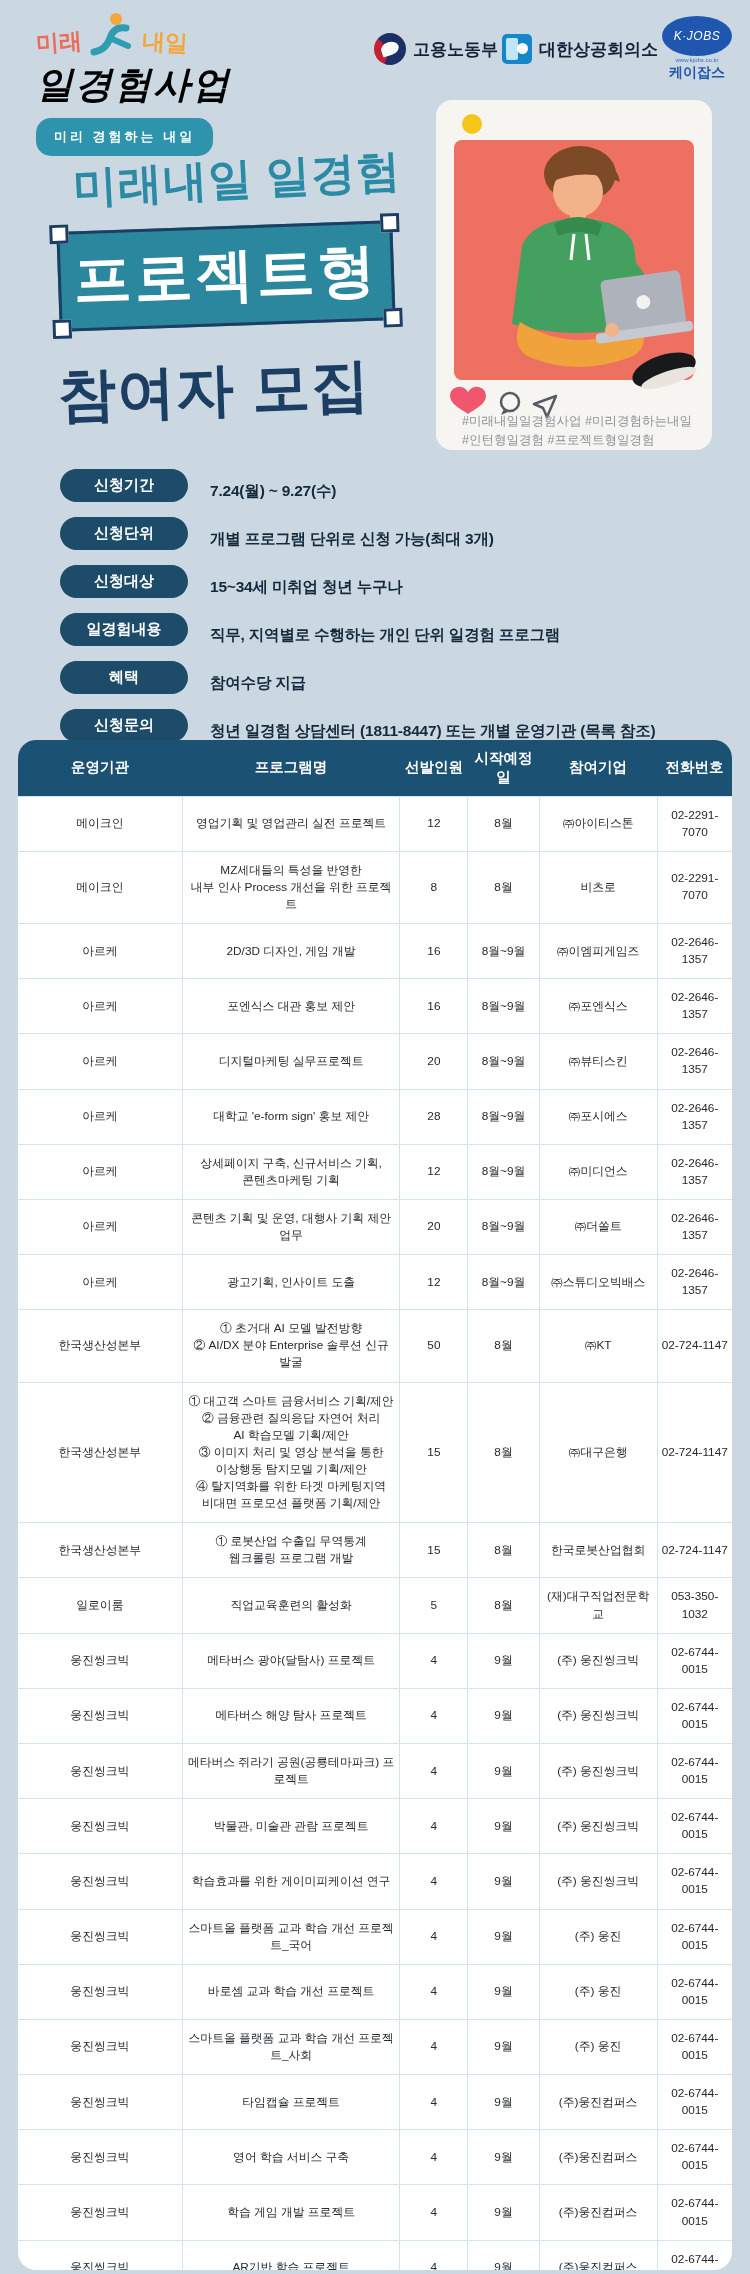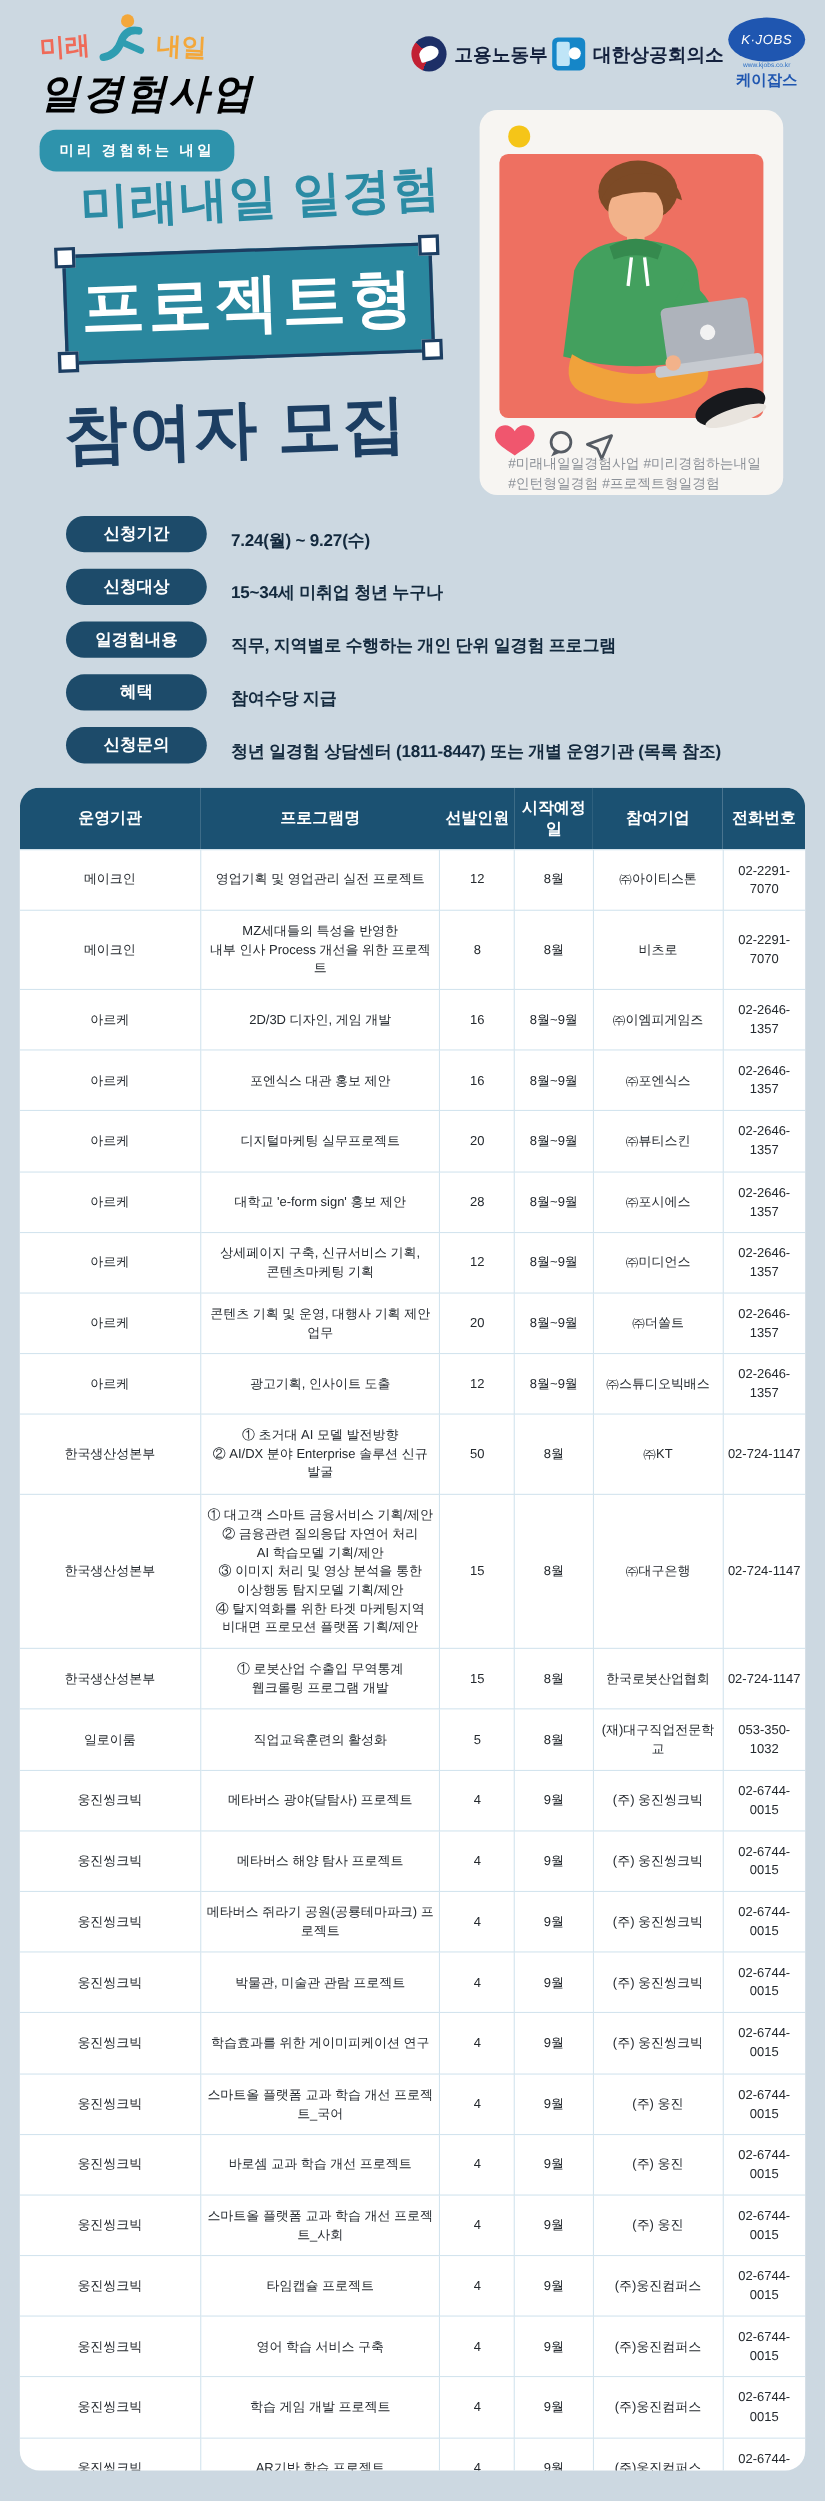--- a/index.html
+++ b/index.html
@@ -51,21 +51,21 @@
   .hashtags { position:absolute; left:34px; top:330px; width:238px; color:#8b9097; font-size:12.5px; line-height:1.5; }
 
   
   .info { position:absolute; left:60px; top:462px; width:660px; }
   .info-row { display:flex; align-items:flex-end; height:40px; margin-bottom:8px; }
   .info-pill { width:128px; min-width:128px; height:33px; background:#1d4b6a; border-radius:17px;
                color:#fff; font-size:15px; font-weight:700; display:flex; align-items:center; justify-content:center; }
   .info-text { margin-left:22px; color:#13293d; font-size:15.5px; font-weight:700; letter-spacing:-0.2px; }
 
   
-  .table-card { position:absolute; left:18px; top:716px; width:714px; height:1530px;
+  .table-card { position:absolute; left:18px; top:740px; width:714px; height:1530px;
                 background:#fff; border-radius:18px; overflow:hidden; }
   table { width:100%; border-collapse:collapse; table-layout:fixed; }
   thead th { background:#1b5172; color:#fff; font-size:14.5px; font-weight:700; height:56px; text-align:center; }
   tbody td { border:1px solid #d3e4ee; font-size:11.8px; color:#24292e; text-align:center;
              padding:10px 4px; line-height:1.45; }
   tbody td.program { white-space:pre-line; }
   tbody tr td:first-child { border-left:none; } tbody tr td:last-child { border-right:none; }
   tbody tr:last-child td { border-bottom:none; }
 </style>
 </head>
@@ -152,20 +152,24 @@
       </div>
     </div>
   </div>
 
   <div class="info">
     <div class="info-row">
       <div class="info-pill">신청기간</div>
       <div class="info-text">7.24(월) ~ 9.27(수)</div>
     </div>
     <div class="info-row">
+      <div class="info-pill">신청단위</div>
+      <div class="info-text">개별 프로그램 단위로 신청 가능(최대 3개)</div>
+    </div>
+    <div class="info-row">
       <div class="info-pill">신청대상</div>
       <div class="info-text">15~34세 미취업 청년 누구나</div>
     </div>
     <div class="info-row">
       <div class="info-pill">일경험내용</div>
       <div class="info-text">직무, 지역별로 수행하는 개인 단위 일경험 프로그램</div>
     </div>
     <div class="info-row">
       <div class="info-pill">혜택</div>
       <div class="info-text">참여수당 지급</div>

